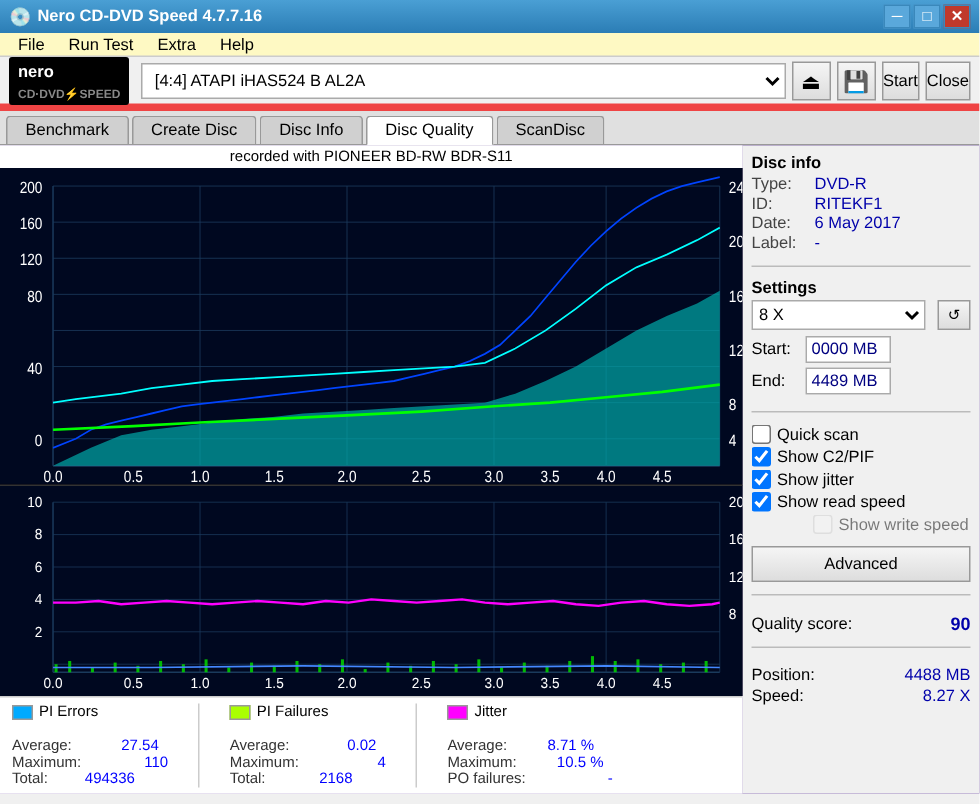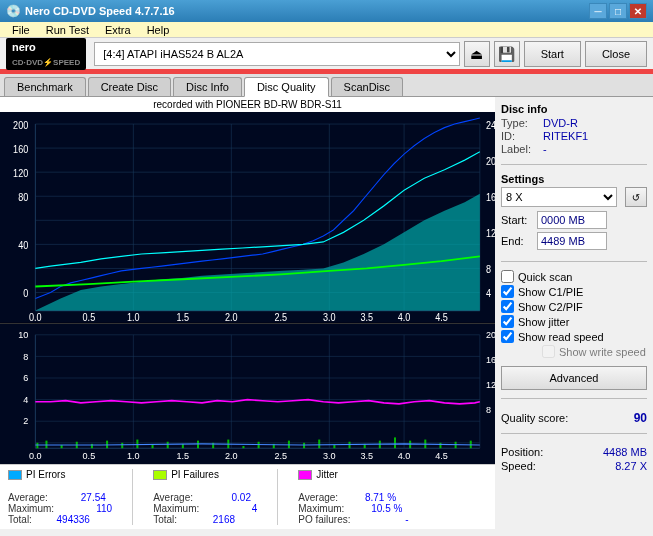--- a/index.html
+++ b/index.html
@@ -61,21 +61,21 @@
     .drive-select {
       flex: 1;
       height: 24px;
       border: 1px solid #aaa;
       background: white;
       font-size: 11px;
       padding: 0 4px;
     }
     .toolbar-btn {
       height: 26px;
-      padding: 0 16px;
+      padding: 0 0;
       background: linear-gradient(to bottom, #f5f5f5, #ddd);
       border: 1px solid #999;
       cursor: pointer;
       font-size: 11px;
     }
     .toolbar-icon-btn {
       width: 26px; height: 26px;
       background: linear-gradient(to bottom, #f5f5f5, #ddd);
       border: 1px solid #999;
       cursor: pointer;
@@ -177,21 +177,21 @@
     .disc-info-row { display: flex; gap: 4px; margin-bottom: 1px; }
     .disc-info-label { min-width: 38px; color: #444; }
     .disc-info-value { color: #00a; font-weight: normal; }
     
     .divider { border-top: 1px solid #bbb; margin: 4px 0; }
     
     .settings-row { display: flex; align-items: center; gap: 8px; margin-bottom: 4px; }
     .speed-select { flex: 1; height: 20px; border: 1px solid #aaa; background: white; font-size: 11px; }
     
     .input-field {
-      width: 70px; height: 18px; border: 1px solid #aaa; background: white;
+      width: 57px; height: 18px; border: 1px solid #aaa; background: white;
       padding: 0 3px; font-size: 11px; color: #000080;
     }
     .field-row { display: flex; align-items: center; gap: 4px; margin-bottom: 3px; }
     .field-label { min-width: 32px; font-size: 11px; }
     
     .checkbox-row { display: flex; align-items: center; gap: 4px; margin-bottom: 2px; font-size: 11px; }
     .checkbox-row input { margin: 0; }
     
     .advanced-btn {
       width: 100%;
@@ -474,20 +474,24 @@
       <div class="disc-info-table">
         <div class="disc-info-row">
           <span class="disc-info-label">Type:</span>
           <span class="disc-info-value">DVD-R</span>
         </div>
         <div class="disc-info-row">
           <span class="disc-info-label">ID:</span>
           <span class="disc-info-value">RITEKF1</span>
         </div>
         <div class="disc-info-row">
+          <span class="disc-info-label">Date:</span>
+          <span class="disc-info-value">6 May 2017</span>
+        </div>
+        <div class="disc-info-row">
           <span class="disc-info-label">Label:</span>
           <span class="disc-info-value">-</span>
         </div>
       </div>
     </div>
 
     <div class="divider"></div>
 
     <div>
       <div class="panel-section-title">Settings</div>
@@ -510,24 +514,20 @@
 
     <div class="divider"></div>
 
     <div>
       <div class="checkbox-row">
         <input type="checkbox" style="">
         <span>Quick scan</span>
       </div>
       <div class="checkbox-row">
         <input type="checkbox" checked="" style="">
-        <span>Show C1/PIE</span>
-      </div>
-      <div class="checkbox-row">
-        <input type="checkbox" checked="" style="">
         <span>Show C2/PIF</span>
       </div>
       <div class="checkbox-row">
         <input type="checkbox" checked="" style="">
         <span>Show jitter</span>
       </div>
       <div class="checkbox-row">
         <input type="checkbox" checked="" style="">
         <span>Show read speed</span>
       </div>

